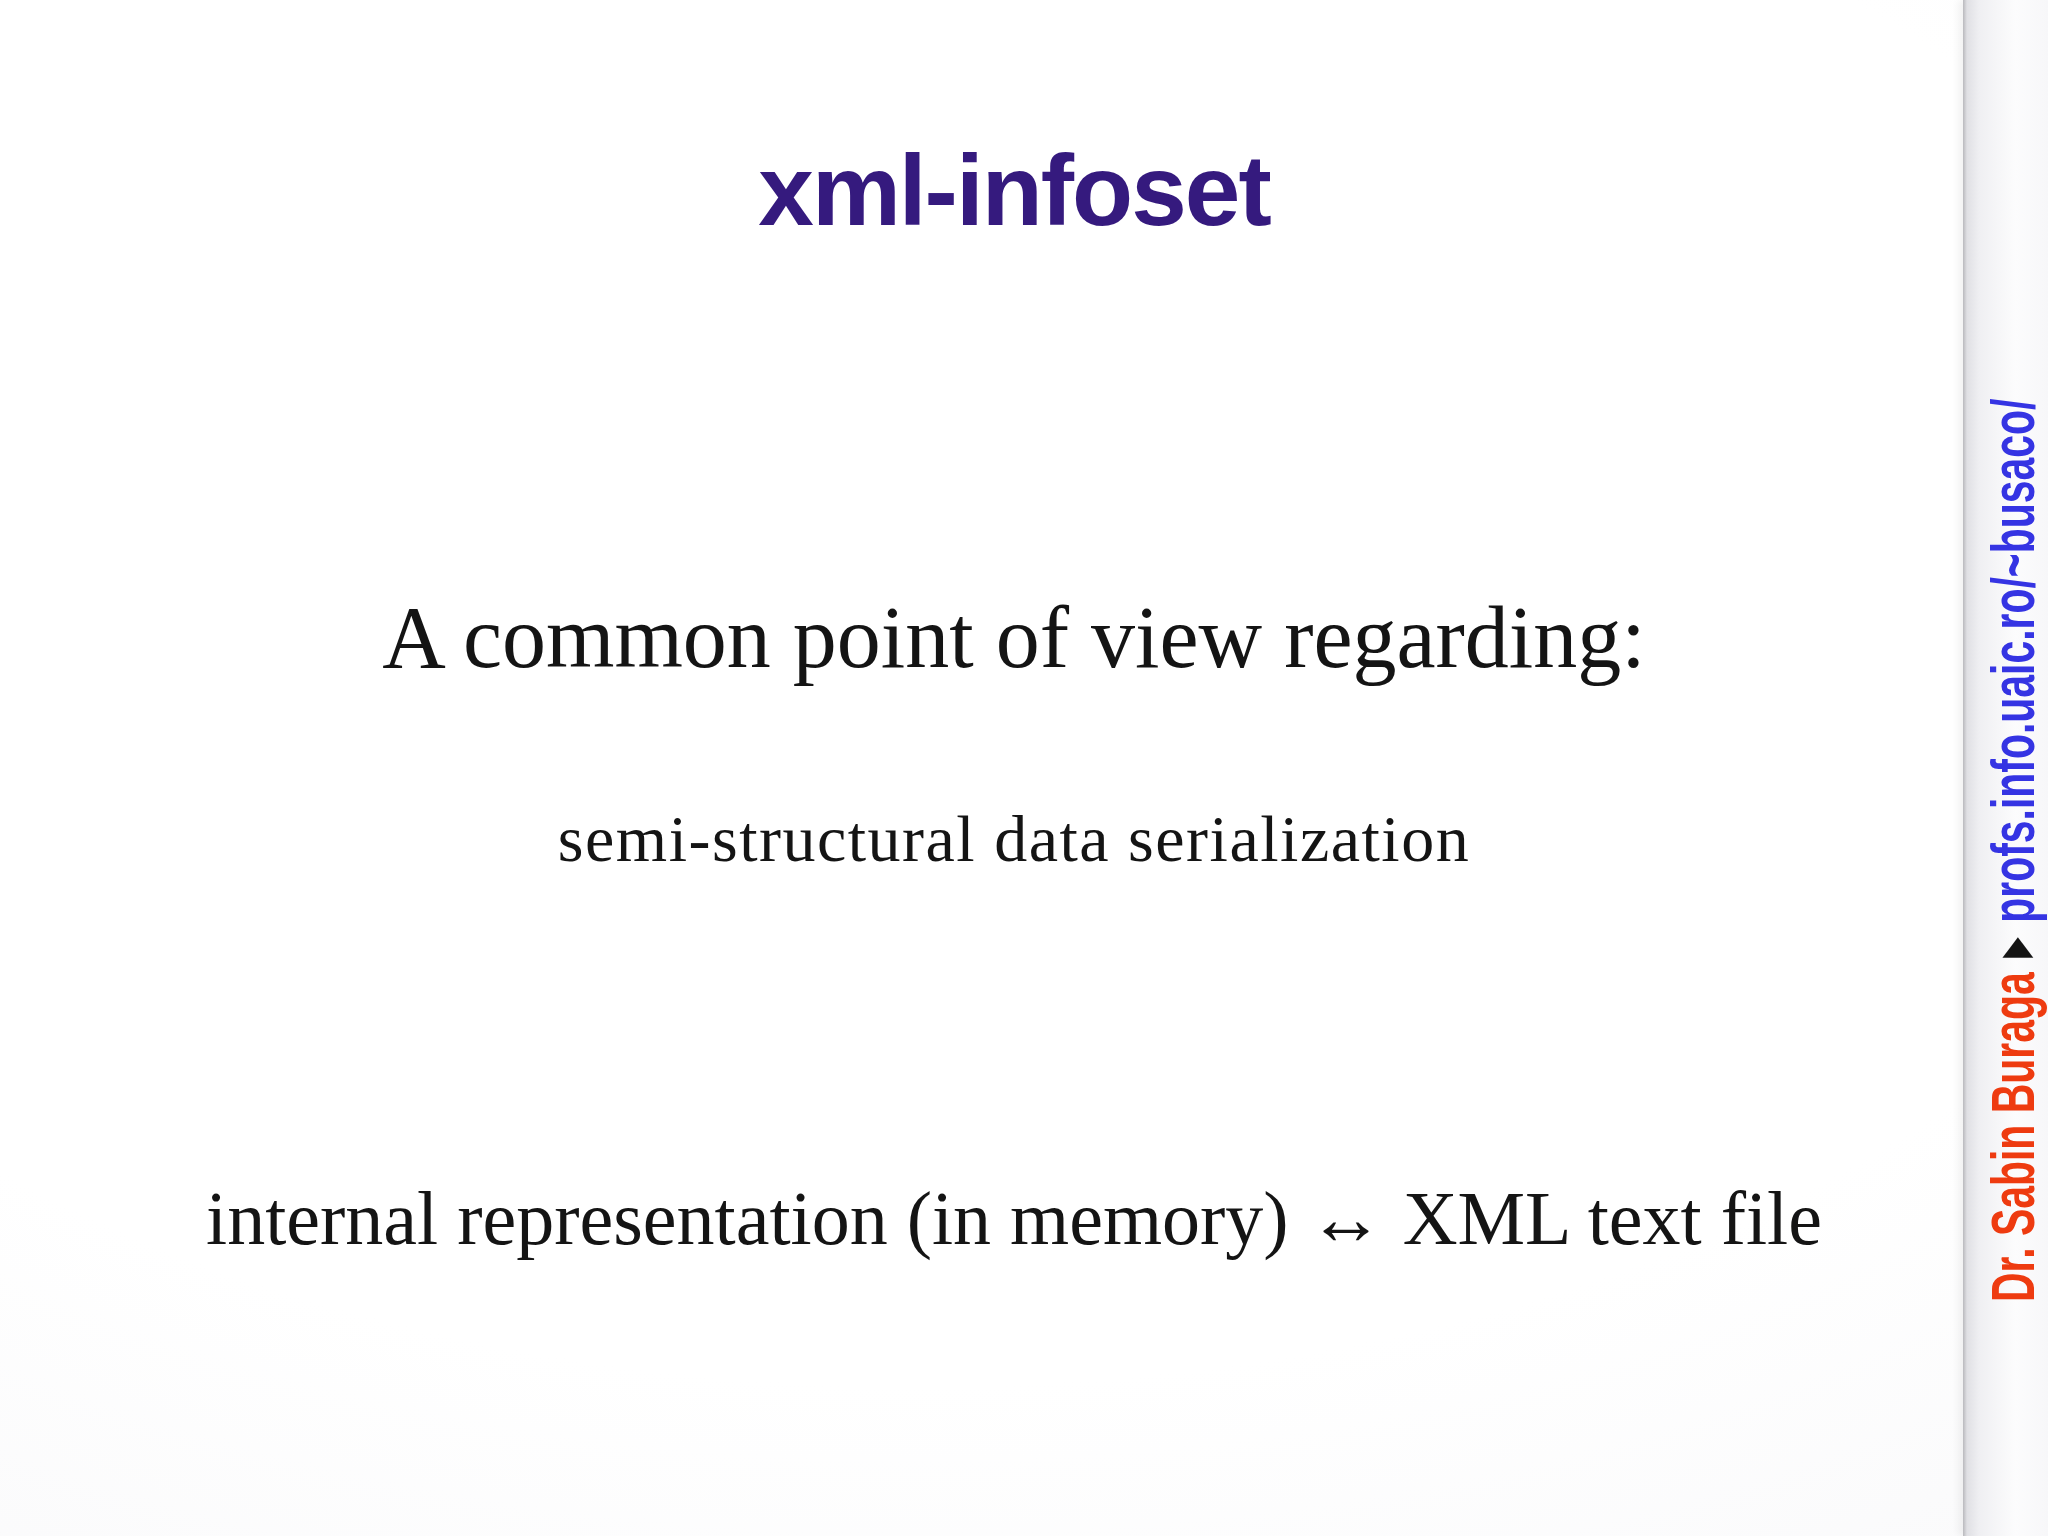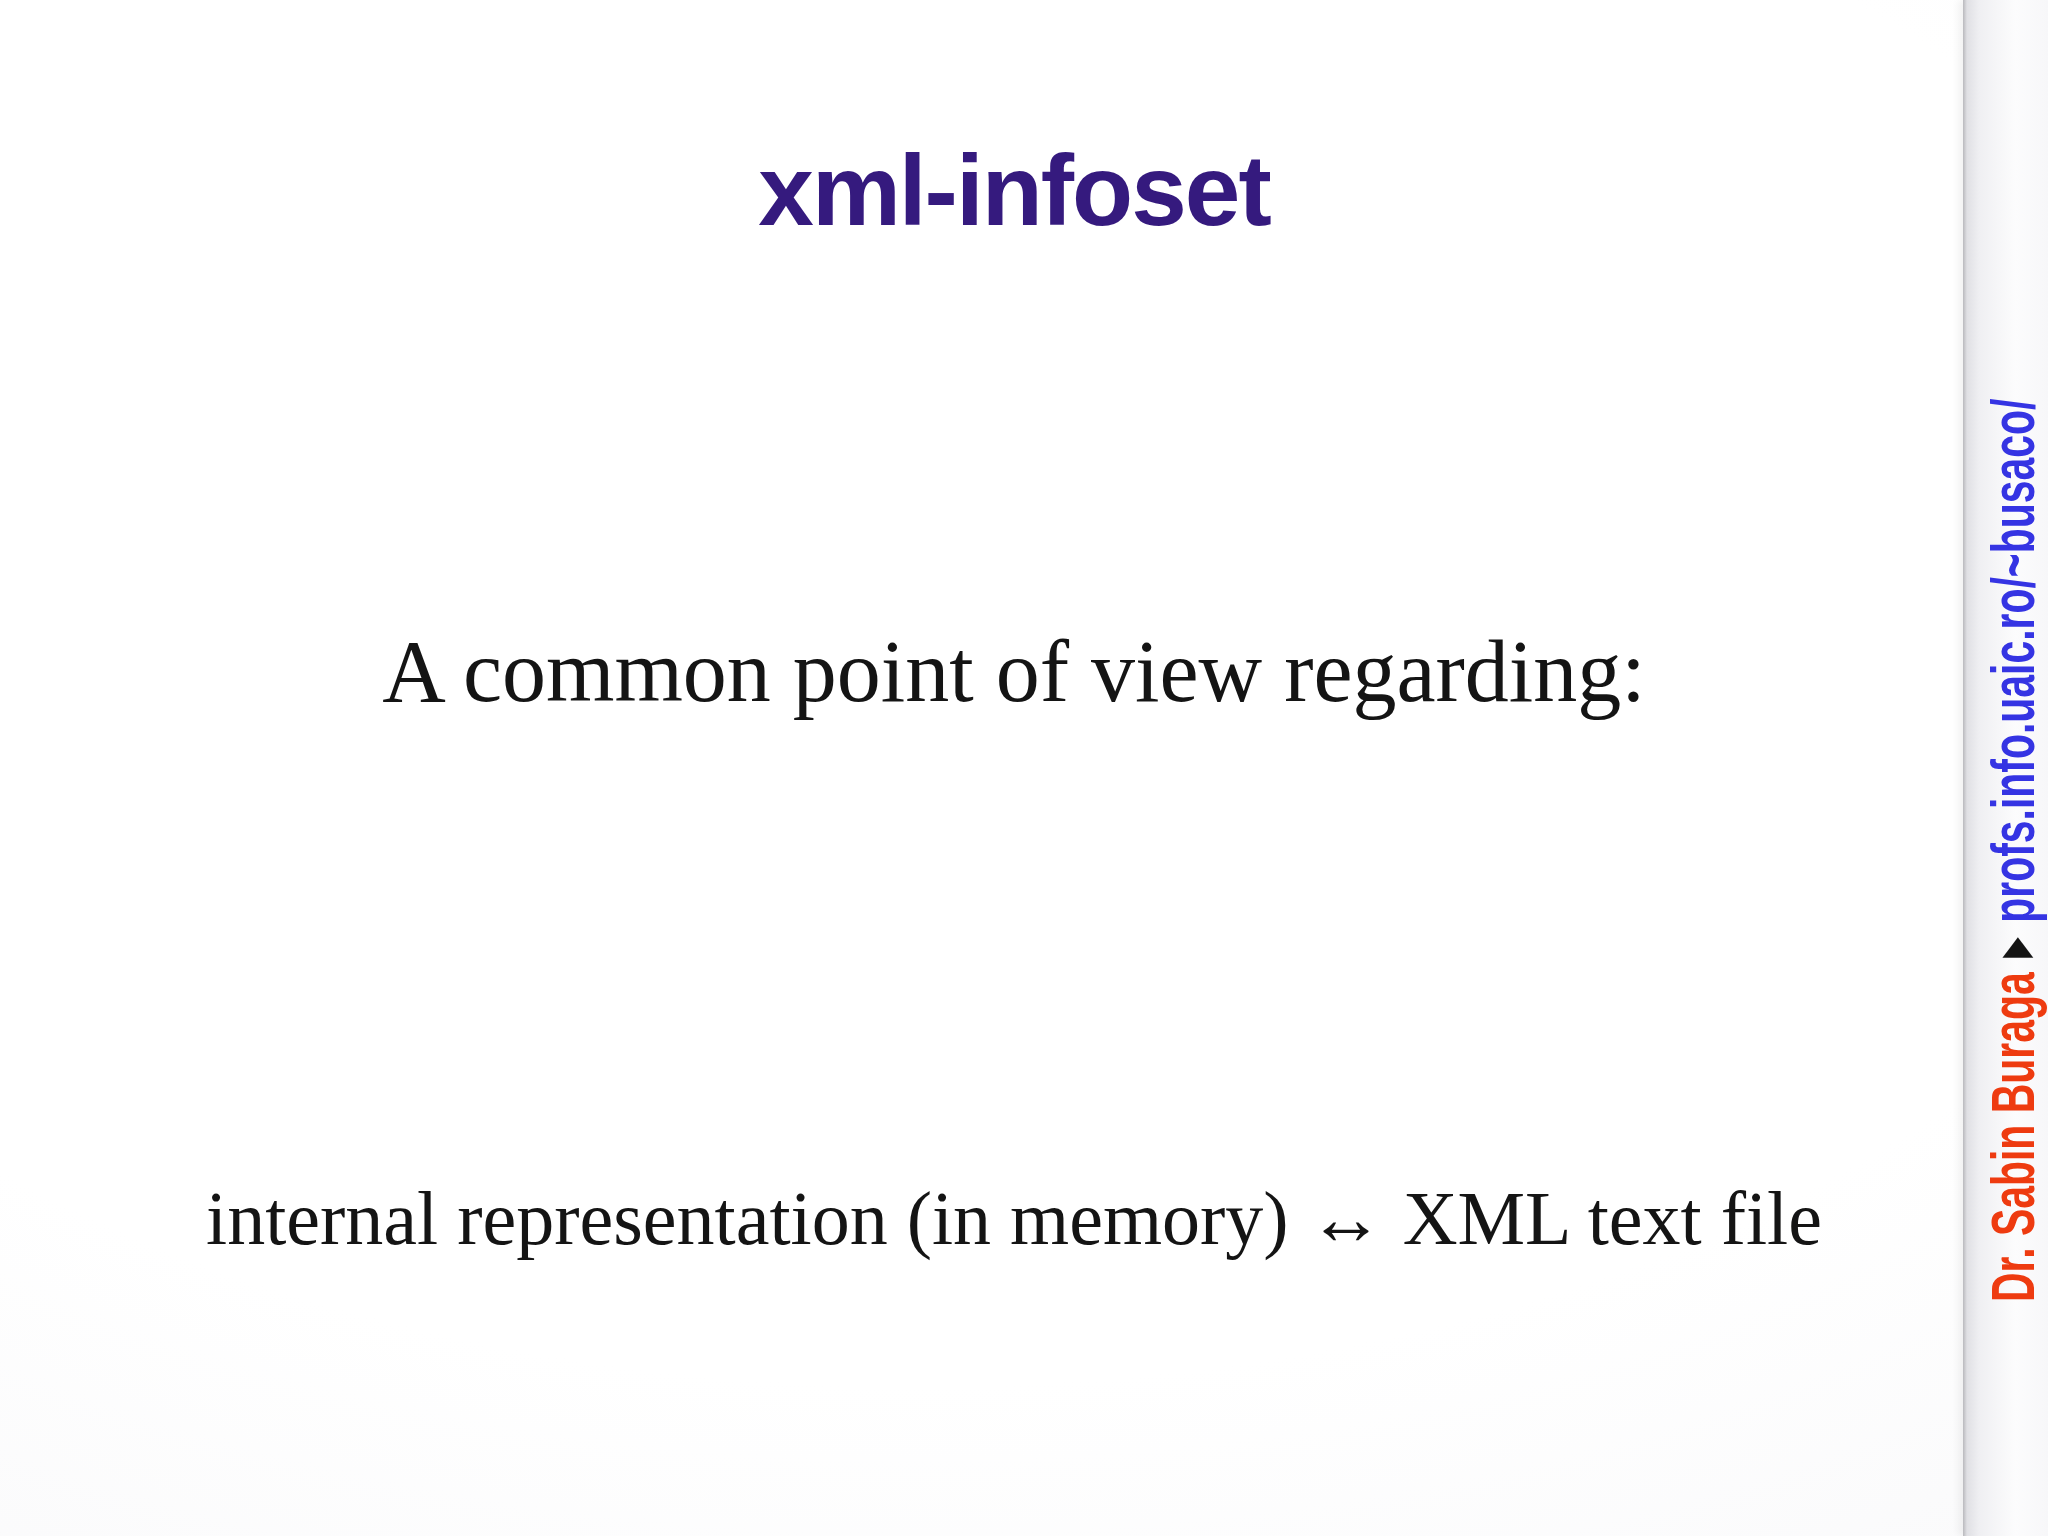--- a/index.html
+++ b/index.html
@@ -26,21 +26,21 @@
     font-family: "Liberation Sans", sans-serif;
     font-weight: bold;
     font-size: 100px;
     letter-spacing: -2px;
   }
 
   .body-line {
     font-family: "Liberation Serif", "DejaVu Serif", serif;
     font-weight: normal;
   }
-  .body-line-1 { top: 628px;  font-size: 88px; }
+  .body-line-1 { top: 594px;  font-size: 88px; }
   .body-line-2 { top: 806px;  font-size: 66px; letter-spacing: 1.5px; }
   .body-line-3 { top: 1180px; font-size: 76px; }
 
   
   .sidebar {
     position: absolute;
     top: 0;
     left: 1963px;
     width: 85px;
     height: 1536px;
@@ -74,20 +74,21 @@
 </style>
 </head>
 <body>
 
 <div class="slide">
 
   <h1 class="text-line slide-title" style="color: rgb(53, 26, 126);">xml-infoset</h1>
 
   <div class="text-line body-line body-line-1" style="color: rgb(20, 20, 20);">A common point of view regarding:</div>
 
+  <div class="text-line body-line body-line-2" style="color: rgb(20, 20, 20);">semi-structural data serialization</div>
 
   <div class="text-line body-line body-line-3" style="color: rgb(20, 20, 20);">internal representation (in memory) ↔ XML text file</div>
 
   <div class="sidebar">
     <div class="credit">
       <span class="author" style="color: rgb(238, 59, 16);">Dr. Sabin Buraga</span><span class="sep-icon" style="color: rgb(20, 20, 20);">▸</span><span class="url" style="color: rgb(53, 52, 227);">profs.info.uaic.ro/~busaco/</span>
     </div>
   </div>
 
 </div>

